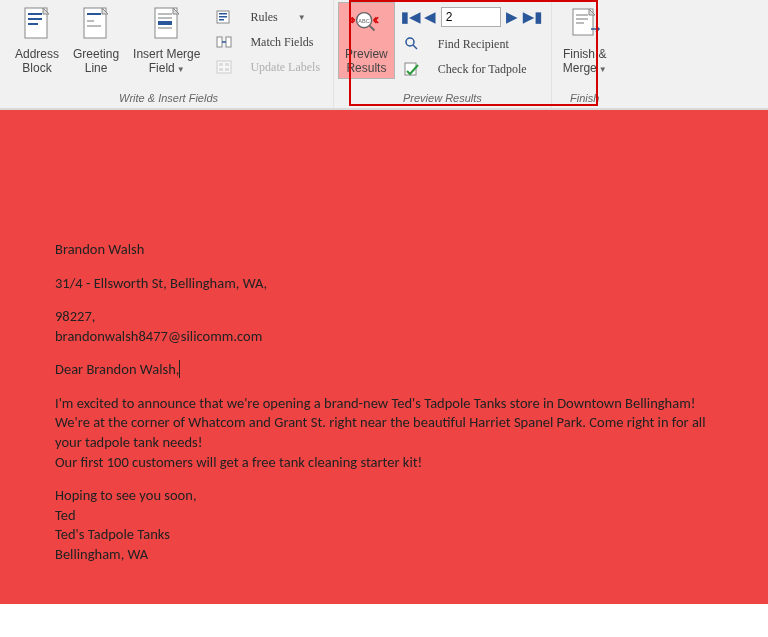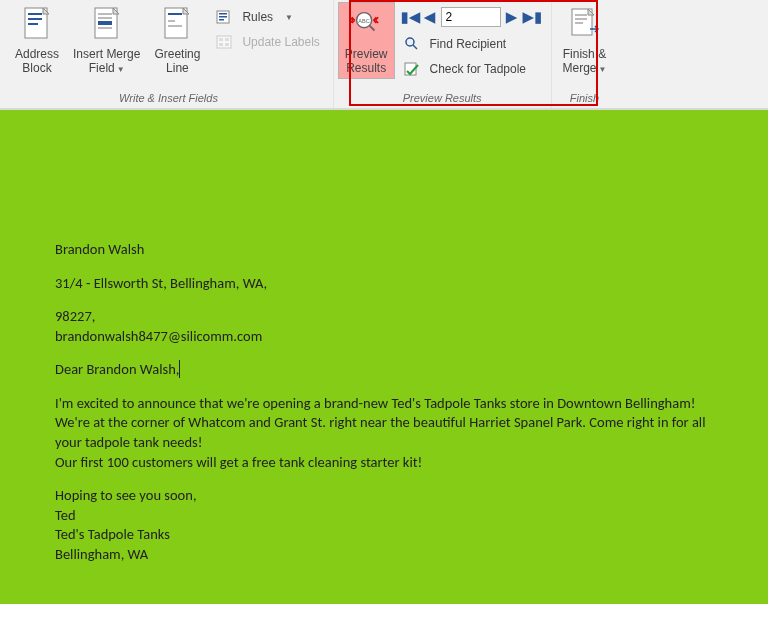--- a/index.html
+++ b/index.html
@@ -61,23 +61,24 @@
     padding: 4px 2px;
     gap: 3px;
   }
   .smallbtn {
     display: flex;
     align-items: center;
     padding: 2px 6px;
     border: 1px solid transparent;
     font-size: 12px;
     color:#444;
-    gap:10px;
+    gap:18px;
     cursor:default;
     height:22px;
+    font-family:Liberation Serif, serif;
   }
   .smallbtn.disabled { color:#b0b0b0;justify-content:space-between; }
   .smallbtn .icon { width:16px; height:16px; display:flex;align-items:center;justify-content:center; flex-shrink:0; }
   .smallbtn .drop { font-size:8px; color:#666; margin-left:2px; }
   .nav-row {
     display:flex;
     align-items:center;
     gap:2px;
     padding: 2px 4px;
     height:26px;
@@ -98,21 +99,21 @@
     padding:1px 4px;
   }
   .highlight-box {
     position:absolute;
     border:2px solid #d40000;
     pointer-events:none;
   }
   .ribbon-wrap { position: relative; }
 
   .doc-area {
-    background:#84cc16;
+    background:#ef4444;
     padding: 130px 60px 40px 55px;
   }
   .doc-area p {
     margin: 0 0 14px 0;
     font-family: Calibri, "Segoe UI", sans-serif;
     font-size: 14.5px;
     color:#222;
     line-height:1.35;
   }
   .doc-area p.tight { margin-bottom:0; }
@@ -131,60 +132,70 @@
           <svg width="30" height="32" viewBox="0 0 30 32">
                 <rect x="3" y="1" width="22" height="30" fill="#fff" stroke="#888"></rect>
                 <path d="M21 1 L27 7 L21 7 Z" fill="#ddd" stroke="#888"></path>
                 <rect x="6" y="6" width="14" height="2" fill="#2a579a"></rect>
                 <rect x="6" y="11" width="14" height="2" fill="#2a579a"></rect>
                 <rect x="6" y="16" width="10" height="2" fill="#2a579a"></rect>
               </svg>
         </span>
         <span class="lbl" style="white-space:pre-line;">Address
 Block</span>
+      </div>
+      <div class="bigbtn">
+        <span class="icon">
+          <svg width="30" height="32" viewBox="0 0 30 32">
+                <rect x="3" y="1" width="22" height="30" fill="#fff" stroke="#888"></rect>
+                <path d="M21 1 L27 7 L21 7 Z" fill="#ddd" stroke="#888"></path>
+                <rect x="6" y="6" width="14" height="2" fill="#2a579a"></rect>
+                <rect x="6" y="13" width="7" height="2" fill="#bbb"></rect>
+                <rect x="6" y="18" width="14" height="2" fill="#bbb"></rect>
+              </svg>
+        </span>
+        <span class="lbl" style="white-space:pre-line;">Greeting
+Line</span>
       </div>
       <div class="bigbtn">
         <span class="icon">
           <svg width="30" height="32" viewBox="0 0 30 32">
                 <rect x="3" y="1" width="22" height="30" fill="#fff" stroke="#888"></rect>
                 <path d="M21 1 L27 7 L21 7 Z" fill="#ddd" stroke="#888"></path>
                 <rect x="6" y="6" width="14" height="2" fill="#bbb"></rect>
                 <rect x="6" y="10" width="14" height="2" fill="#bbb"></rect>
                 <rect x="6" y="14" width="14" height="4" fill="#2a579a"></rect>
                 <rect x="6" y="20" width="14" height="2" fill="#bbb"></rect>
               </svg>
         </span>
         <span class="lbl" style="white-space:pre-line;"><span>Insert Merge
 Field</span><span class="drop">▼</span></span>
       </div>
-      <div class="bigbtn">
-        <span class="icon">
-          <svg width="30" height="32" viewBox="0 0 30 32">
-                <rect x="3" y="1" width="22" height="30" fill="#fff" stroke="#888"></rect>
-                <path d="M21 1 L27 7 L21 7 Z" fill="#ddd" stroke="#888"></path>
-                <rect x="6" y="6" width="14" height="2" fill="#2a579a"></rect>
-                <rect x="6" y="13" width="7" height="2" fill="#bbb"></rect>
-                <rect x="6" y="18" width="14" height="2" fill="#bbb"></rect>
-              </svg>
-        </span>
-        <span class="lbl" style="white-space:pre-line;">Greeting
-Line</span>
-      </div>
       <div class="col">
         <div class="smallbtn">
           <span class="icon">
             <svg width="16" height="16">
                   <rect x="1" y="2" width="12" height="12" fill="#fff" stroke="#888"></rect>
                   <rect x="3" y="4" width="8" height="1.5" fill="#2a579a"></rect>
                   <rect x="3" y="7" width="8" height="1.5" fill="#2a579a"></rect>
                   <rect x="3" y="10" width="5" height="1.5" fill="#2a579a"></rect>
                 </svg>
           </span>
           <span>Rules</span>
           <span class="drop">▼</span>
+        </div>
+        <div class="smallbtn">
+          <span class="icon">
+            <svg width="16" height="16">
+                  <rect x="1" y="3" width="5" height="10" fill="#fff" stroke="#888"></rect>
+                  <rect x="10" y="3" width="5" height="10" fill="#fff" stroke="#888"></rect>
+                  <path d="M6 8 L10 8" stroke="#2a579a" stroke-width="1.5"></path>
+                </svg>
+          </span>
+          <span>Match Fields</span>
         </div>
         <div class="smallbtn disabled">
           <span class="icon">
             <svg width="16" height="16">
                   <rect x="1" y="2" width="14" height="12" fill="#f7f7f7" stroke="#ccc"></rect>
                   <rect x="3" y="4" width="4" height="3" fill="#ddd"></rect>
                   <rect x="9" y="4" width="4" height="3" fill="#ddd"></rect>
                   <rect x="3" y="9" width="4" height="3" fill="#ddd"></rect>
                   <rect x="9" y="9" width="4" height="3" fill="#ddd"></rect>
                 </svg>

